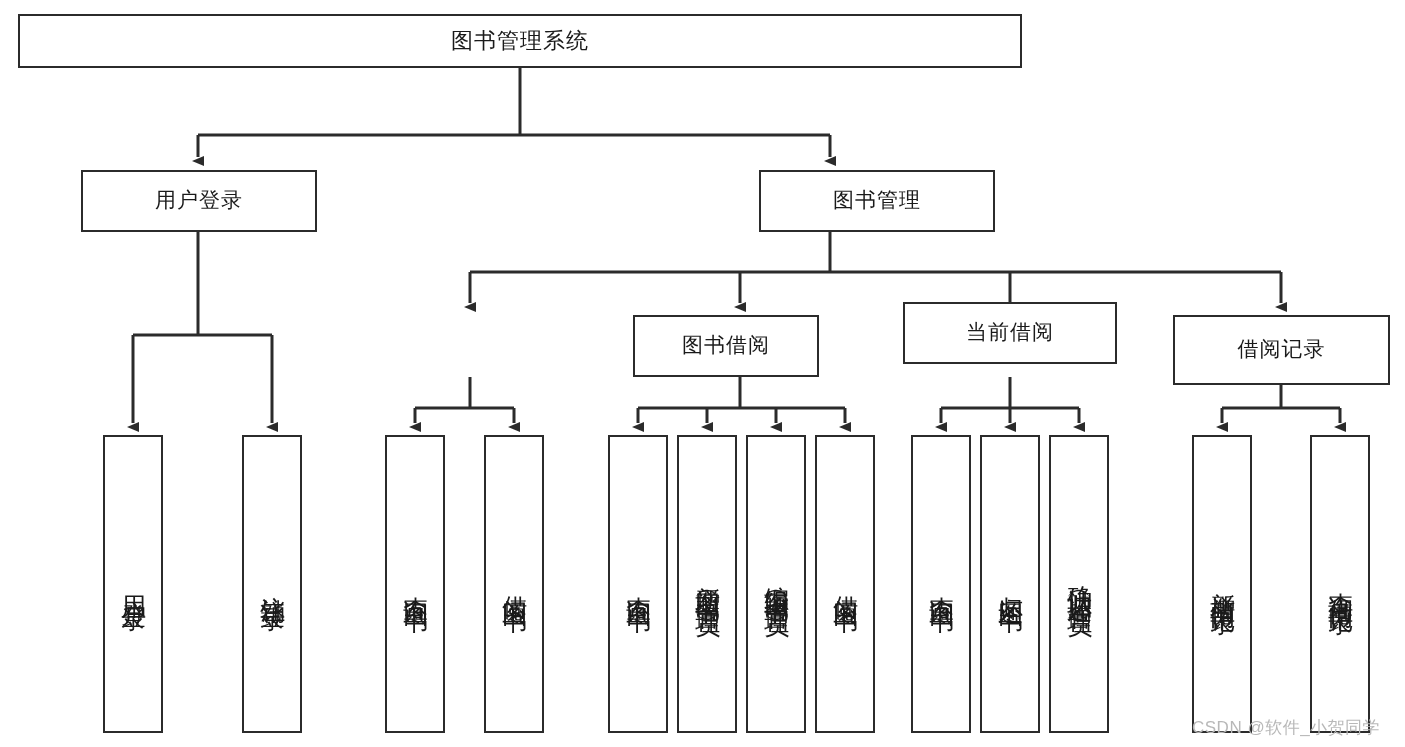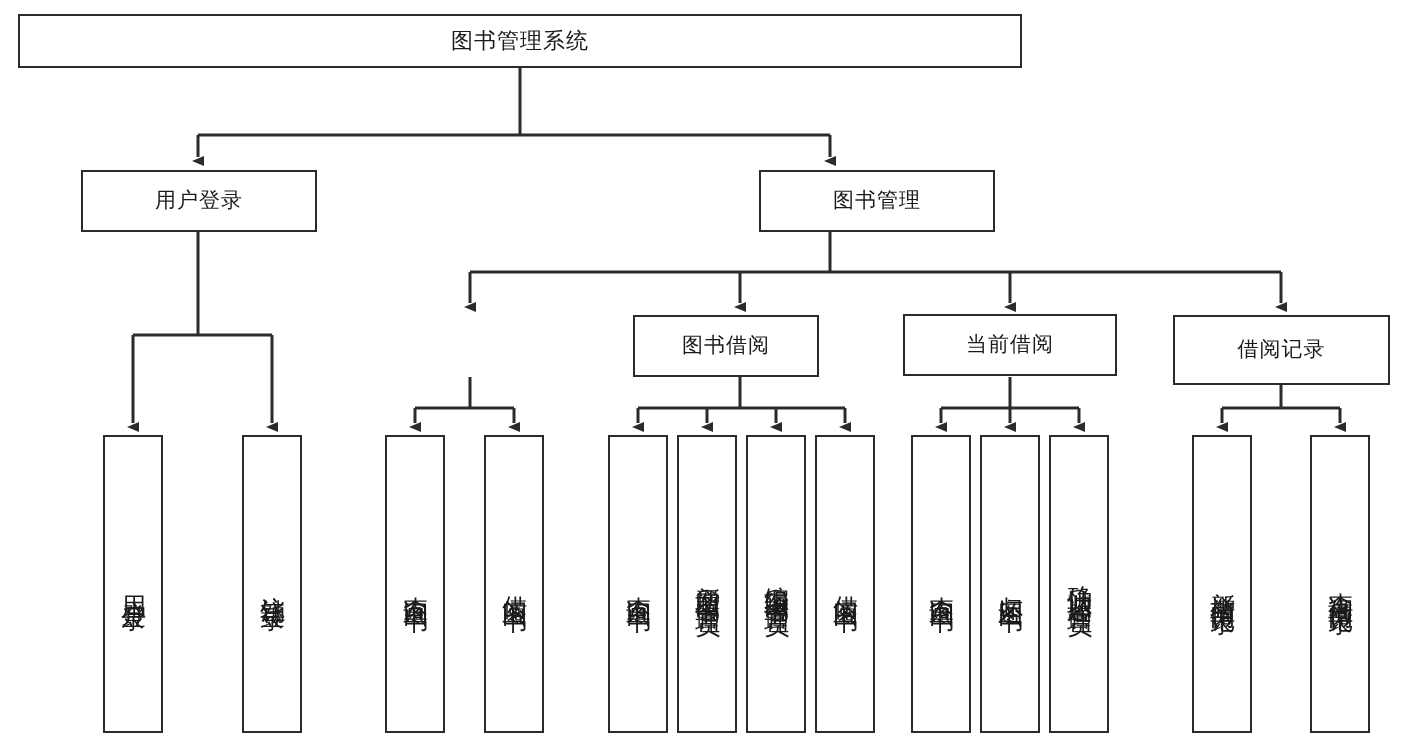--- a/index.html
+++ b/index.html
@@ -134,21 +134,21 @@
   <div class="node horiz" style="left:81px; top:170px; width:236px; height:62px;">
     <span class="label">用户登录</span>
   </div>
   <div class="node horiz" style="left:712px; top:170px; width:236px; height:62px;margin-left:47px;">
     <span class="label">图书管理</span>
   </div>
 
   <div class="node horiz" style="left:633px; top:315px; width:186px; height:62px;">
     <span class="label">图书借阅</span>
   </div>
-  <div class="node horiz" style="left:903px; top:314px; width:214px; height:62px;">
+  <div class="node horiz" style="left:903px; top:302px; width:214px; height:62px;">
     <span class="label">当前借阅</span>
   </div>
   <div class="node horiz" style="left:1173px; top:315px; width:217px; height:70px;">
     <span class="label">借阅记录</span>
   </div>
 
   <div class="node vert" style="left:103px; top:435px; width:60px; height:298px;">
     <span class="label">用户登录</span>
   </div>
   <div class="node vert" style="left:242px; top:435px; width:60px; height:298px;">
@@ -185,14 +185,15 @@
     <span class="label">确认归还（管理员）</span>
   </div>
 
   <div class="node vert" style="left:1192px; top:435px; width:60px; height:298px;">
     <span class="label">新增借阅记录</span>
   </div>
   <div class="node vert" style="left:1310px; top:435px; width:60px; height:298px;">
     <span class="label">查询借阅记录</span>
   </div>
 
+  <div class="watermark" style="left:1192px; top:716px;">CSDN @软件_小贺同学</div>
 
 </div>
 
 </body></html>

